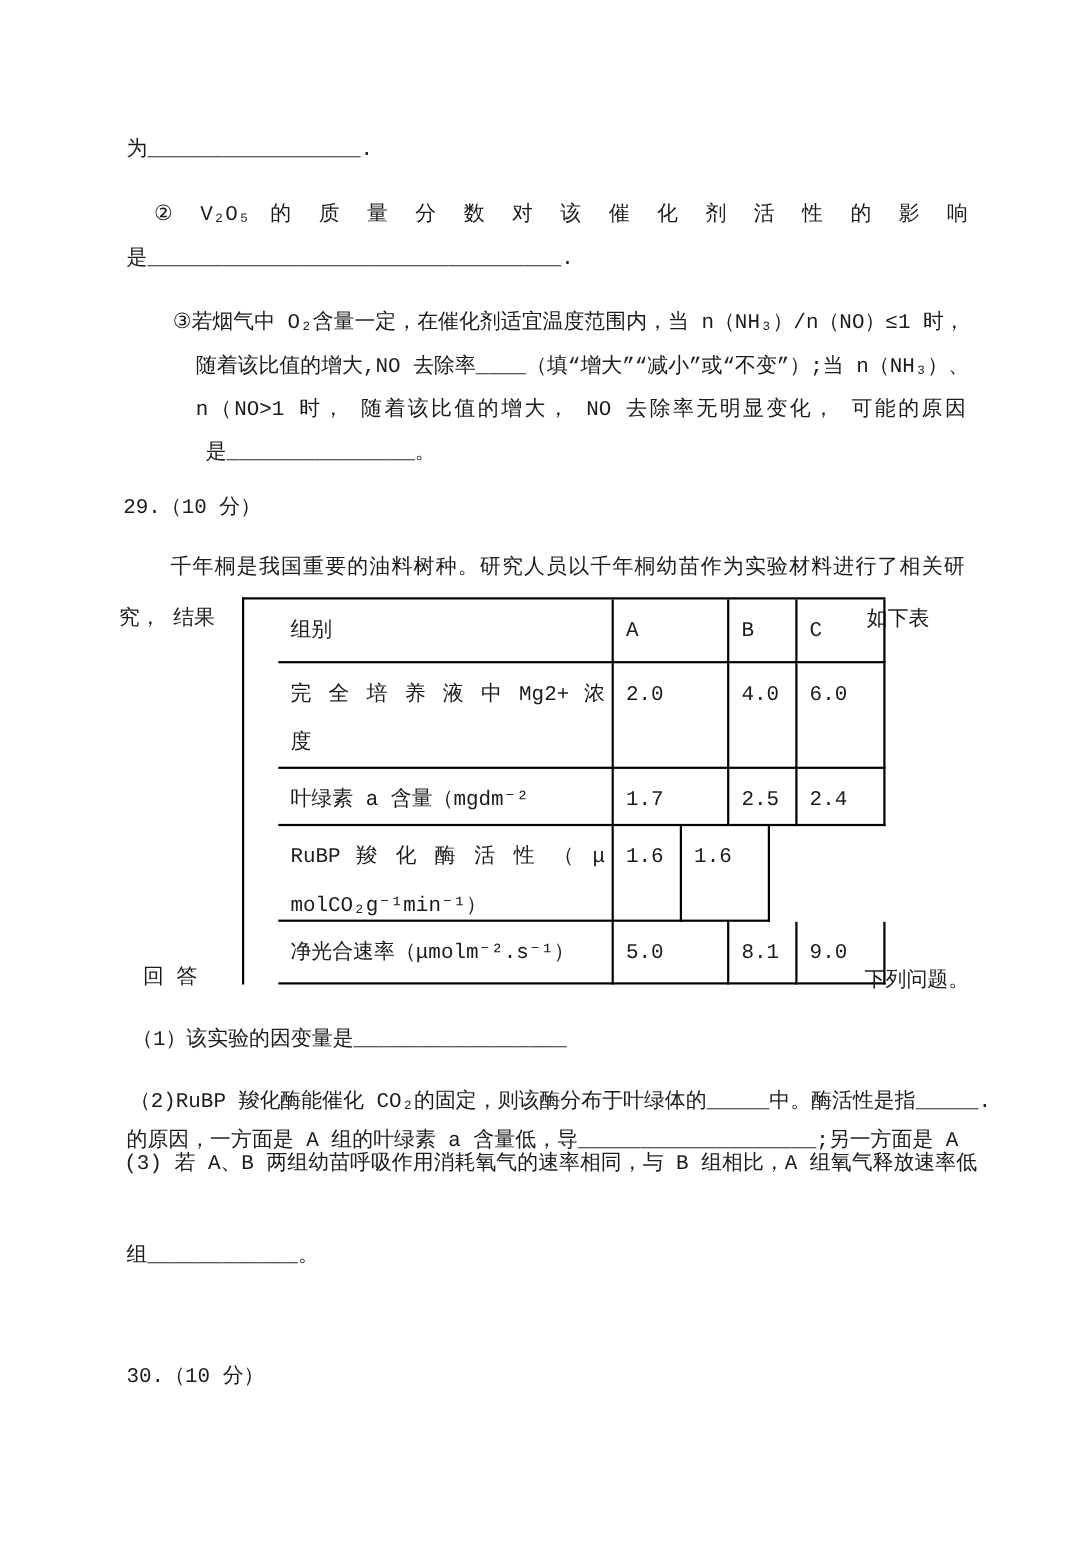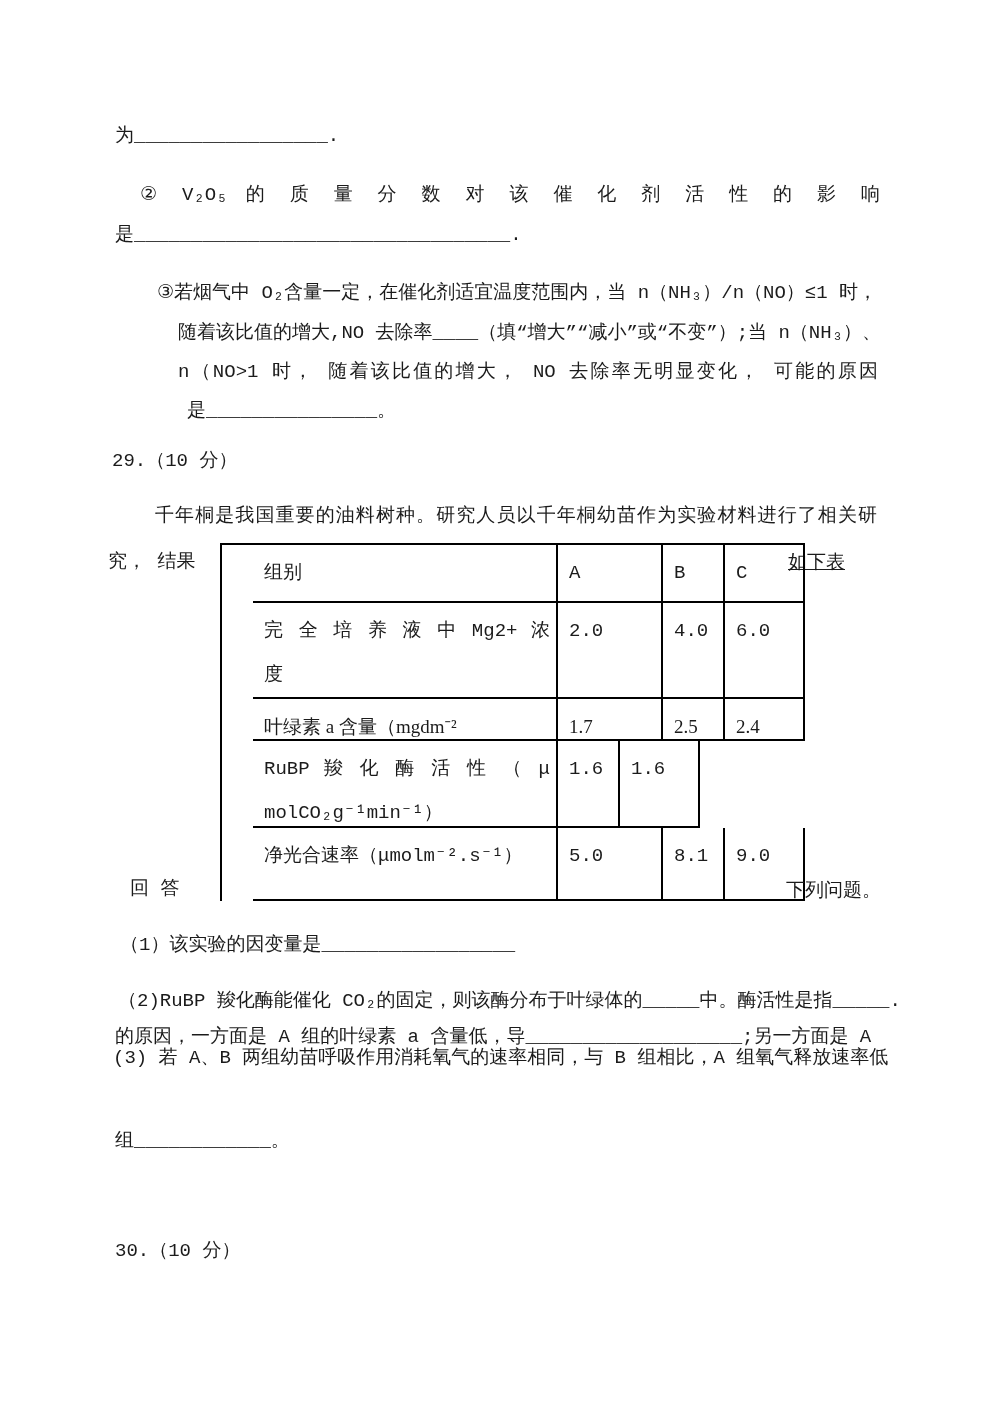--- a/index.html
+++ b/index.html
@@ -38,23 +38,23 @@
     padding:6px 6px 0 11px;
     font-size:19px;
     overflow:hidden;
   }
   .c0{width:305px;margin-left:31px;}
   .c1{width:105px;}
   .c2{width:62px;}
   .c3{width:80px;}
   .rh .td{height:58px;}
   .r1 .td{height:96px;}
-  .r2 .td{height:42px;font-family:Liberation Serif, serif;}
+  .r2 .td{height:52px;}
   .r3 .td{height:87px;}
-  .r4 .td{height:73px;}
+  .r4 .td{height:57px;}
   .cell-line{
     display:block;
     line-height:44px;
     white-space:pre;
   }
   .cl-just{
     white-space:normal;
     text-align:justify;
     text-align-last:justify;
   }
@@ -70,21 +70,21 @@
 
   <div class="line" style="left:157px;top:280px;">③若烟气中 O₂含量一定，在催化剂适宜温度范围内，当 n（NH₃）/n（NO）≤1 时，</div>
   <div class="line" style="left:178px;top:320px;">随着该比值的增大,NO 去除率____（填“增大”“减小”或“不变”）;当 n（NH₃）、</div>
   <div class="line just" style="left:178px;top:359px;width:700px;">n（NO&gt;1 时， 随着该比值的增大， NO 去除率无明显变化， 可能的原因</div>
   <div class="line" style="left:187px;top:398px;">是_______________。</div>
 
   <div class="line" style="left:112px;top:448px;">29.（10 分）</div>
   <div class="line just" style="left:155px;top:503px;width:722px;">千年桐是我国重要的油料树种。研究人员以千年桐幼苗作为实验材料进行了相关研</div>
 
   <div class="line" style="left:108px;top:549px;">究， 结果</div>
-  <div class="line" style="left:788px;top:550px;text-decoration:underline;">如下表</div>
+  <div class="line" style="left:788px;top:550px;">如下表</div>
 
   <div class="doc-table">
     <div class="tr rh">
       <div class="td c0">
           <span class="cell-line">组别</span>
         </div>
       <div class="td c1">
           <span class="cell-line">A</span>
         </div>
       <div class="td c2">

